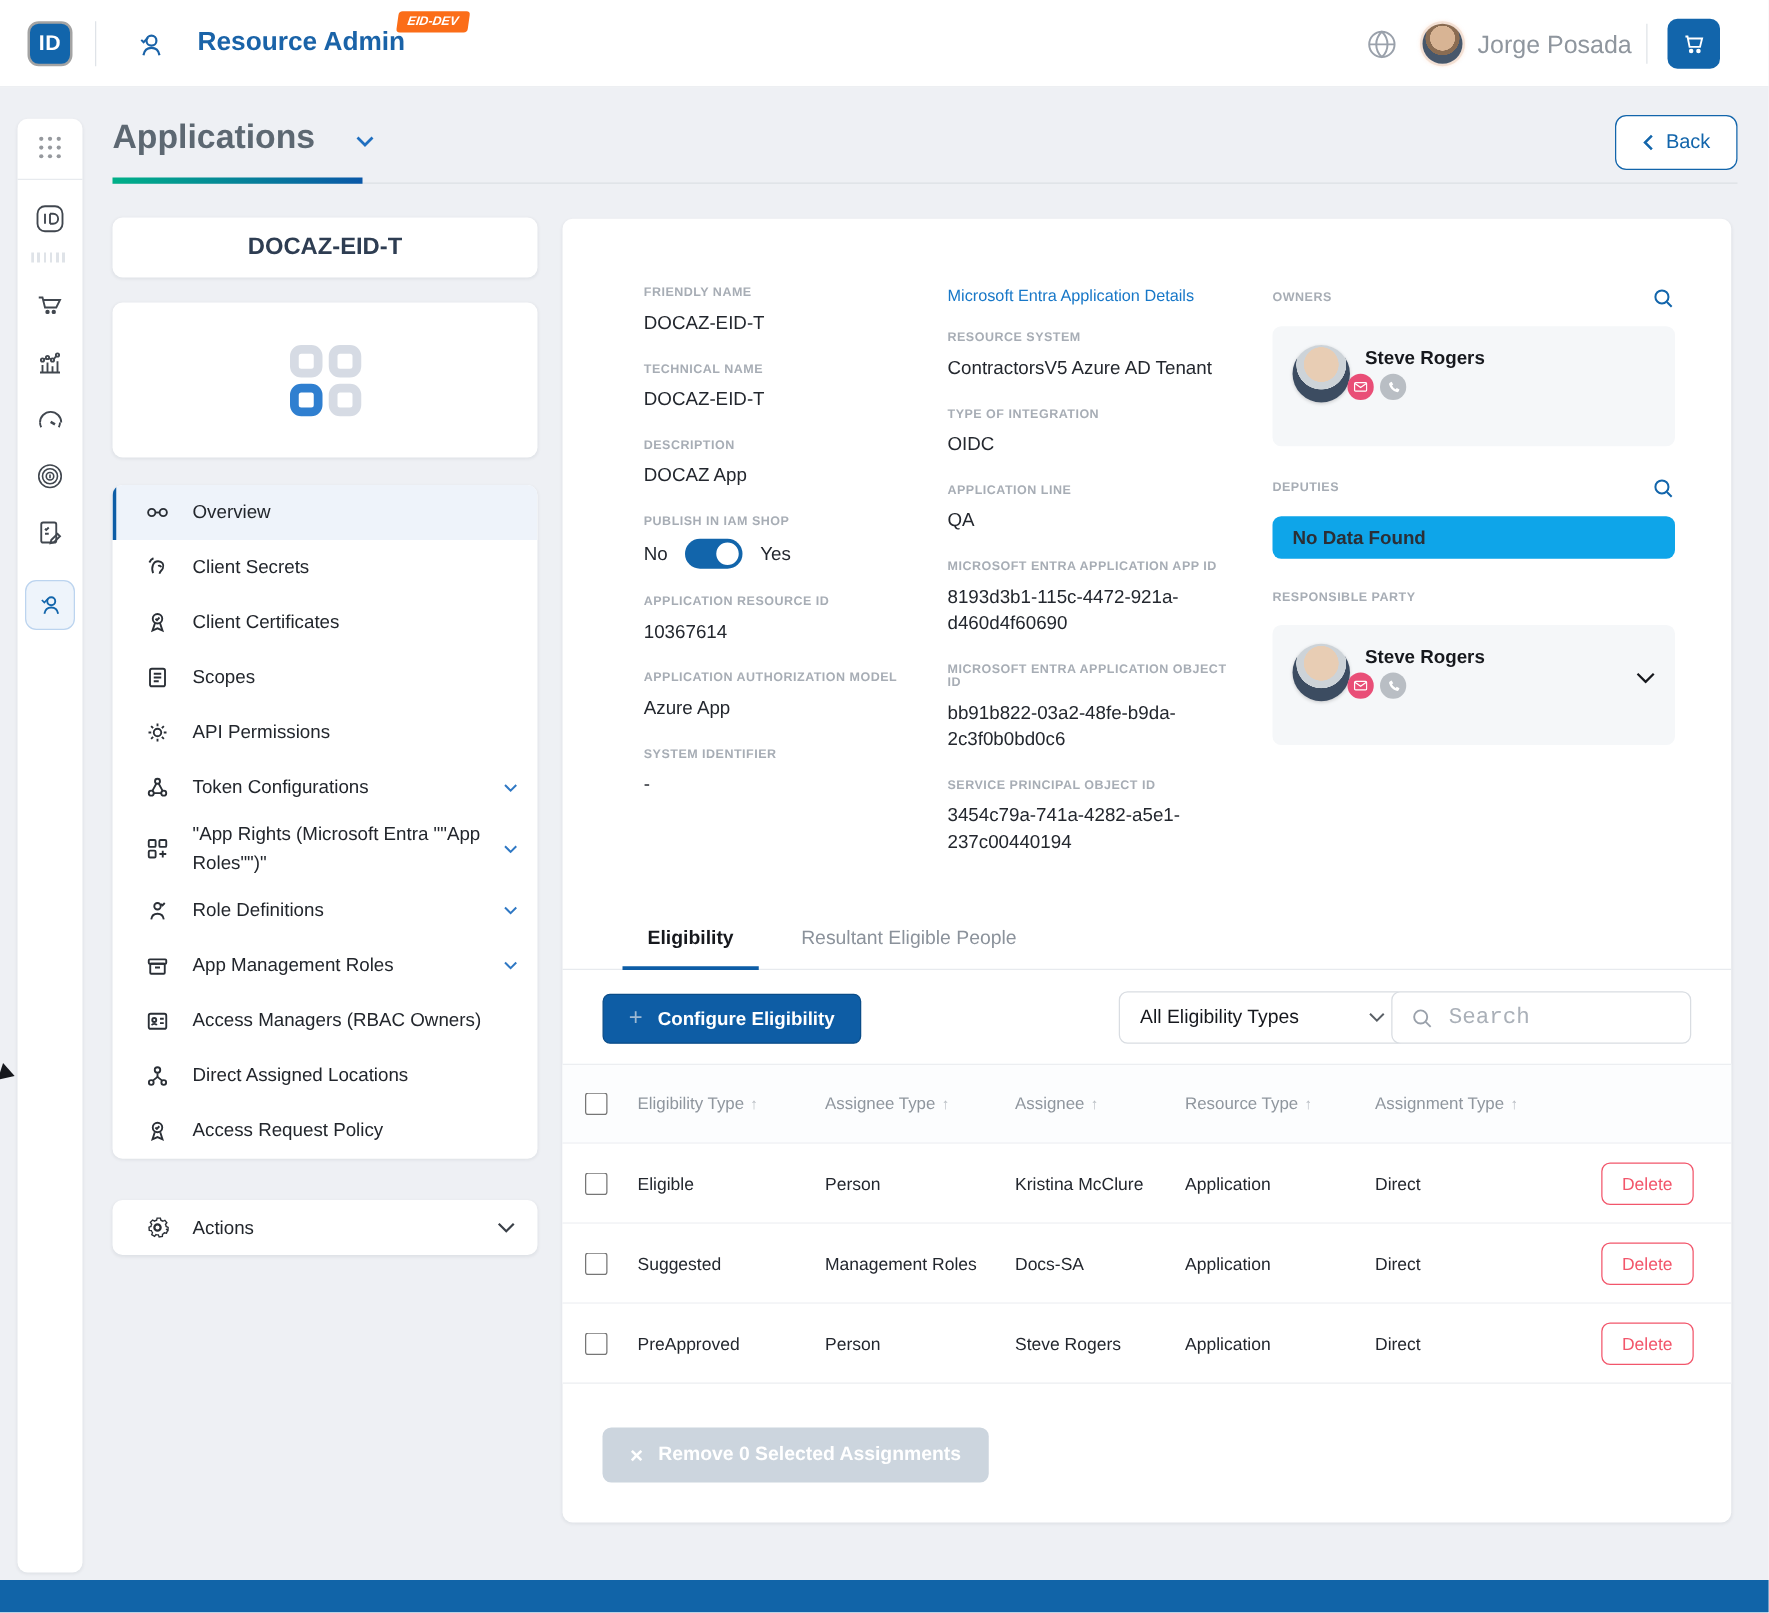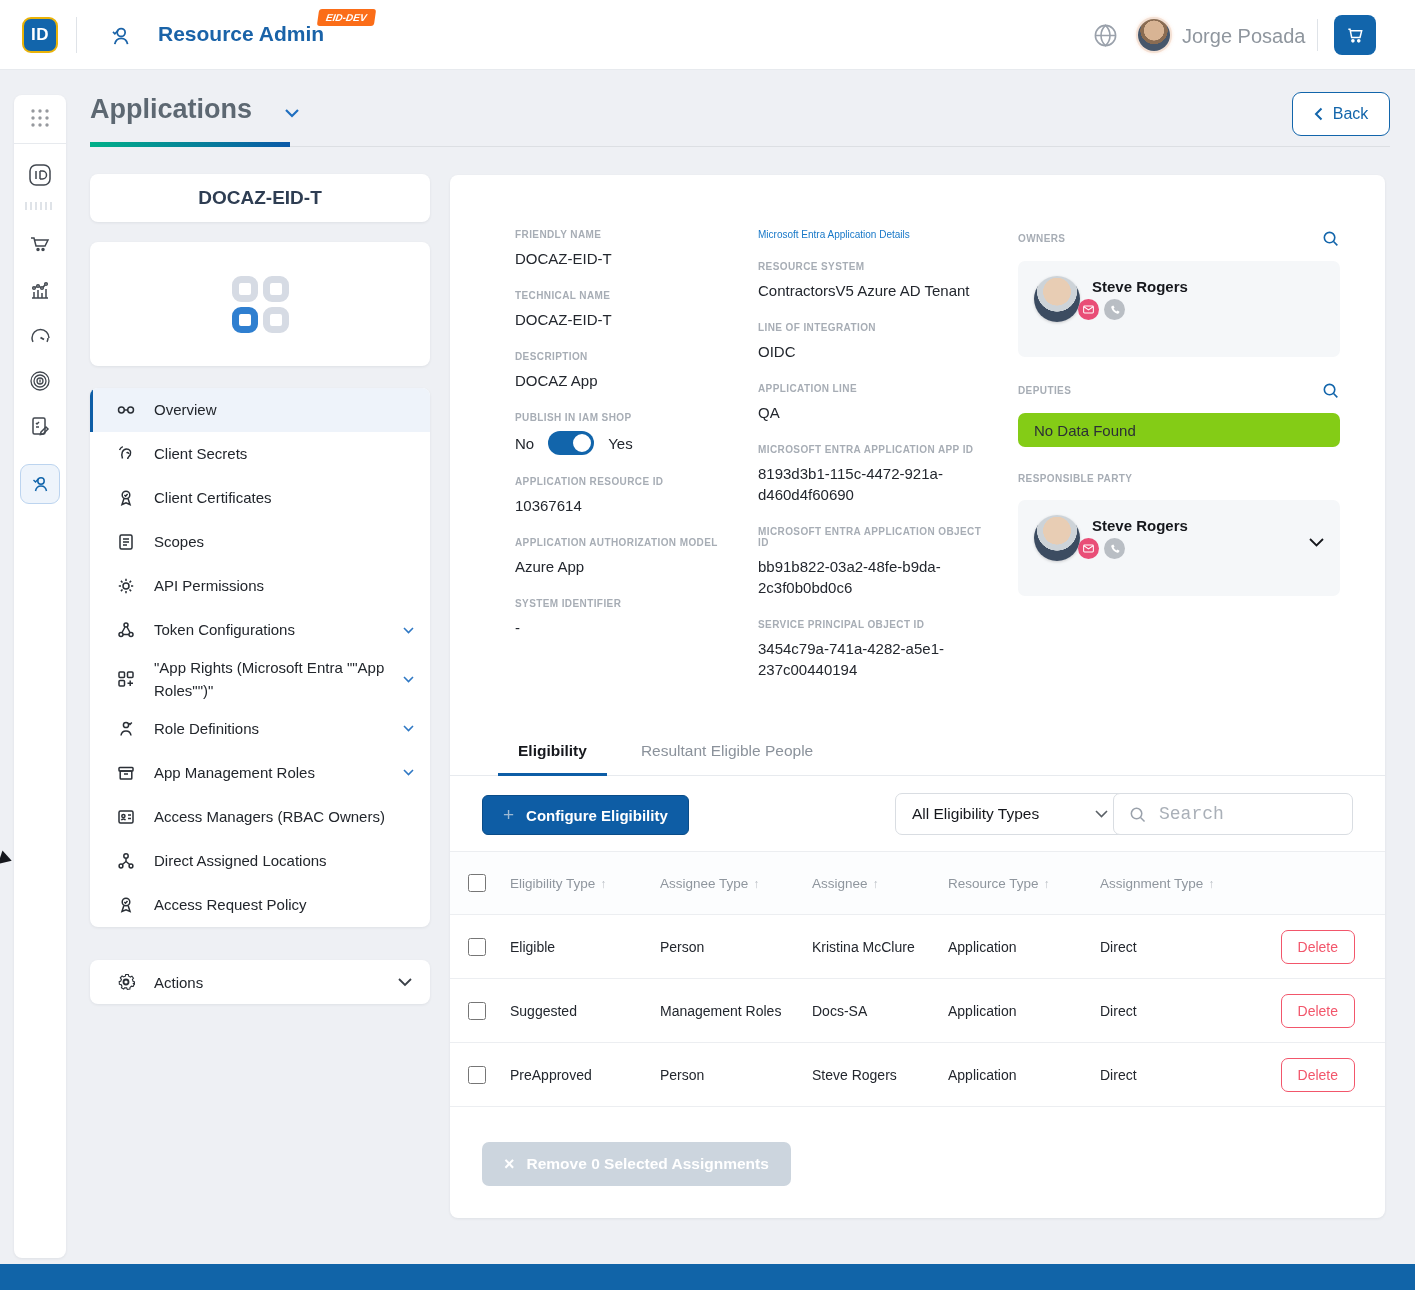--- a/index.html
+++ b/index.html
@@ -6,21 +6,21 @@
   html,body { width:1415px; height:1290px; }
   body {
     font-family:"Liberation Sans", sans-serif;
     background:#eef0f4; color:#23272e; position:relative; overflow:hidden;
   }
   svg { display:block; }
   .card { background:#fff; border-radius:8px; box-shadow:0 1px 3px rgba(16,24,40,.07); }
 
   
   .topbar { position:absolute; top:0; left:0; width:1415px; height:70px; background:#fff; border-bottom:1px solid #e7eaee; z-index:20; }
-  .brand-logo { position:absolute; left:22px; top:17px; width:36px; height:36px; background:#1265ab; border-radius:9px; color:#fff; font-weight:bold; font-size:17px; display:flex; align-items:center; justify-content:center; letter-spacing:.5px; border:2px solid #eab308; }
+  .brand-logo { position:absolute; left:22px; top:17px; width:36px; height:36px; background:#1265ab; border-radius:9px; color:#fff; font-weight:bold; font-size:17px; display:flex; align-items:center; justify-content:center; letter-spacing:.5px; border:2px solid #a3a3a3; }
   .hdr-divider { position:absolute; left:76px; top:17px; width:1px; height:36px; background:#dfe3e8; }
   .hdr-person-icon { position:absolute; left:106px; top:22px; color:#1a63a8; }
   .app-title { position:absolute; left:158px; top:22px; font-size:21px; font-weight:bold; color:#1a63a8; }
   .env-badge { position:absolute; left:318px; top:9px; background:#fb6d18; color:#fff; font-size:10px; font-weight:bold; font-style:italic; padding:3px 8px; border-radius:3px; transform:skewX(-8deg); }
   .globe-icon { position:absolute; left:1092px; top:22px; color:#9aa1ab; }
   .hdr-avatar { position:absolute; left:1138px; top:19px; width:32px; height:32px; border-radius:50%; background:radial-gradient(circle at 50% 36%, #d8b494 0 38%, #8a6c52 39% 52%, #47576b 53%); box-shadow:0 0 0 2px #f3e0d4, 0 0 4px rgba(250,120,40,.5); }
   .hdr-username { position:absolute; left:1182px; top:25px; font-size:20px; color:#8f969e; }
   .hdr-divider2 { position:absolute; left:1317px; top:19px; width:1px; height:32px; background:#dfe3e8; }
   .cart-btn { position:absolute; left:1334px; top:15px; width:42px; height:40px; background:#1265ab; border:none; border-radius:8px; color:#fff; display:flex; align-items:center; justify-content:center; cursor:pointer; }
 
@@ -57,36 +57,36 @@
 
   
   .main-card { position:absolute; left:450px; top:175px; width:935px; height:1043px; background:#fff; border-radius:8px; box-shadow:0 1px 3px rgba(16,24,40,.07); }
   .detail-col { position:absolute; top:54px; }
   .col1 { left:65px; width:235px; }
   .col2 { left:308px; width:235px; }
   .col3 { left:568px; width:322px; }
   .field { margin-bottom:21px; }
   .flabel { font-size:10px; font-weight:bold; color:#a7adb5; letter-spacing:.4px; margin-bottom:8px; }
   .fvalue { font-size:15px; color:#23272e; line-height:1.4; overflow-wrap:anywhere; }
-  .entra-link { font-size:10px; color:#1878c8; margin-bottom:21px; cursor:pointer; }
+  .entra-link { font-size:13px; color:#1878c8; margin-bottom:21px; cursor:pointer; }
   .toggle-row { display:flex; align-items:center; gap:14px; font-size:15px; color:#23272e; }
   .toggle { width:46px; height:24px; background:#1265ab; border-radius:12px; position:relative; cursor:pointer; }
   .toggle-knob { position:absolute; right:1px; top:1px; width:22px; height:22px; background:#fff; border:2px solid #1265ab; border-radius:50%; }
   .people-label-row { display:flex; align-items:center; justify-content:space-between; margin-bottom:13px; }
   .people-search { color:#1265ab; cursor:pointer; }
   .person-card { background:#f5f7f9; border-radius:7px; padding:15px 16px; min-height:96px; margin-bottom:24px; position:relative; }
   .person-row { display:flex; gap:12px; }
   .person-avatar { width:46px; height:46px; border-radius:50%; flex:none; background:radial-gradient(circle at 50% 34%, #e8cdb4 0 36%, #cdd3d8 37% 52%, #3c4c61 53%); box-shadow:0 1px 3px rgba(0,0,0,.18); }
   .person-name { font-size:15px; font-weight:bold; color:#16181d; margin-top:2px; }
   .person-icons { display:flex; gap:5px; margin-top:4px; margin-left:-14px; }
   .pic { width:21px; height:21px; border-radius:50%; display:flex; align-items:center; justify-content:center; color:#fff; }
   .pic-mail { background:#e94e77; }
   .pic-phone { background:#b9bec4; }
   .person-chevron { position:absolute; right:16px; top:38px; color:#16181d; cursor:pointer; }
-  .nodata-card { background:#84cc16; border-radius:7px; padding:8px 16px; font-size:15px; color:#2b2f36; margin-bottom:26px; height:34px; display:flex; align-items:center; }
+  .nodata-card { background:#0ea5e9; border-radius:7px; padding:8px 16px; font-size:15px; color:#2b2f36; margin-bottom:26px; height:34px; display:flex; align-items:center;font-weight:bold; }
 
   
   .tabs { position:absolute; left:0; right:0; top:555px; height:46px; border-bottom:1px solid #e7eaee; display:flex; padding-left:68px; gap:54px; }
   .tab { font-size:15.5px; padding-top:12px; cursor:pointer; position:relative; color:#8b929b; }
   .tab.active { color:#16181d; font-weight:bold; }
   .tab.active::after { content:""; position:absolute; left:-20px; right:-20px; bottom:-1px; height:3px; background:#0d5da6; }
 
   
   .configure-btn { position:absolute; left:32px; top:620px; height:40px; padding:0 20px; background:#0e5da5; border:1px solid #0a4c88; border-radius:6px; color:#fff; font-size:15px; font-weight:bold; display:flex; align-items:center; gap:12px; cursor:pointer; font-family:inherit; }
   .configure-plus { color:#9db9d3; font-size:19px; font-weight:normal; }
@@ -447,21 +447,21 @@
     </div>
   </div>
 
   <div class="detail-col col2">
     <div class="entra-link">Microsoft Entra Application Details</div>
     <div class="field">
       <div class="flabel">RESOURCE SYSTEM</div>
       <div class="fvalue">ContractorsV5 Azure AD Tenant</div>
     </div>
     <div class="field">
-      <div class="flabel">LINE OF INTEGRATION</div>
+      <div class="flabel">TYPE OF INTEGRATION</div>
       <div class="fvalue">OIDC</div>
     </div>
     <div class="field">
       <div class="flabel">APPLICATION LINE</div>
       <div class="fvalue">QA</div>
     </div>
     <div class="field">
       <div class="flabel">MICROSOFT ENTRA APPLICATION APP ID</div>
       <div class="fvalue">8193d3b1-115c-4472-921a-d460d4f60690</div>
     </div>

